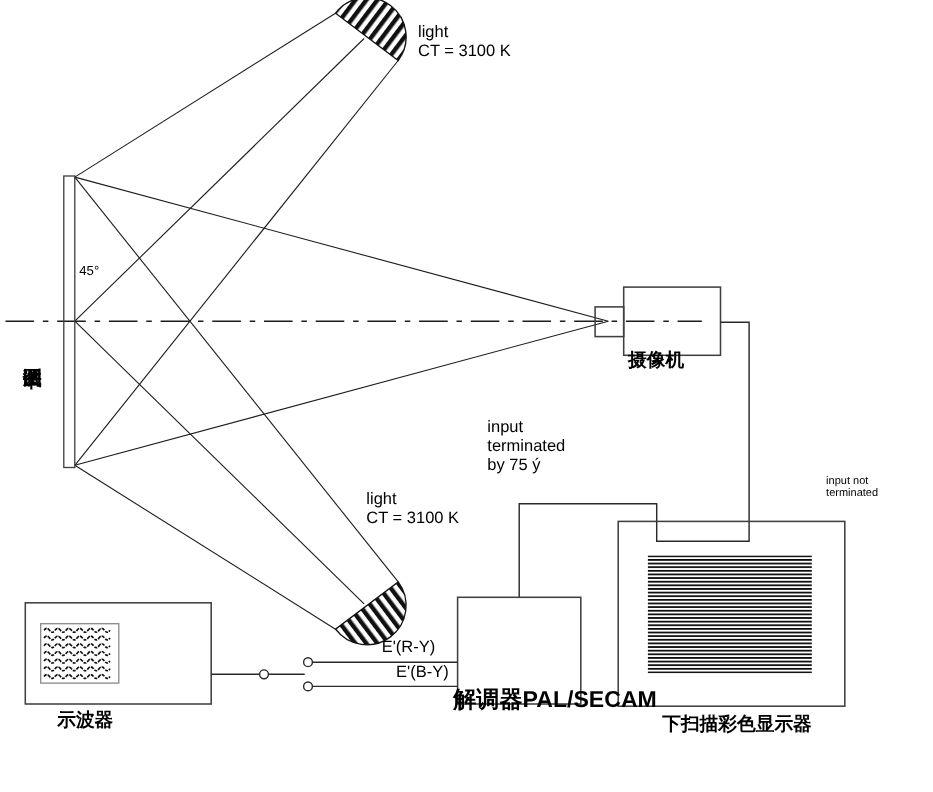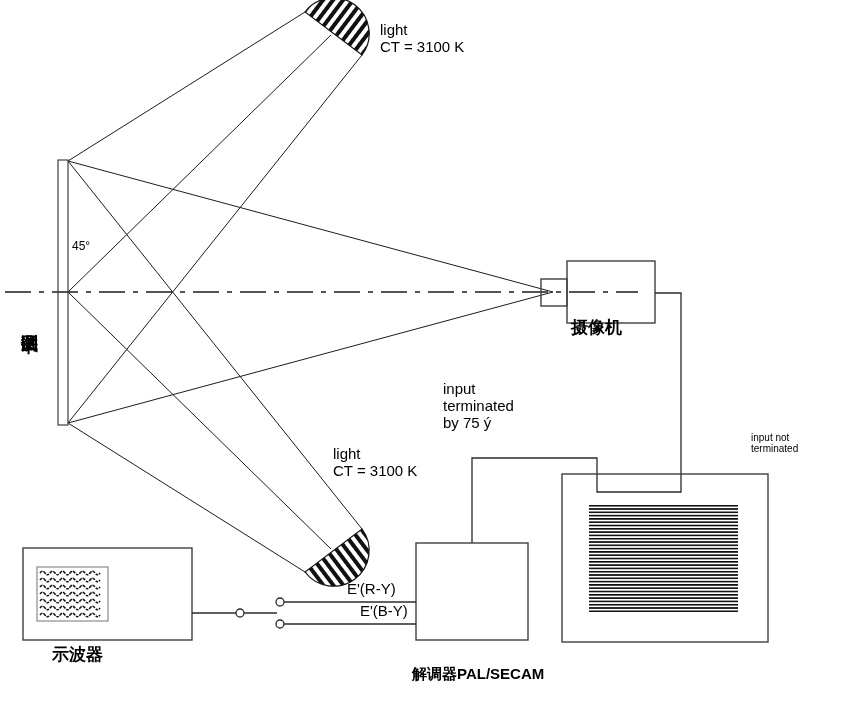--- a/index.html
+++ b/index.html
@@ -109,16 +109,17 @@
     <span class="blk">input not</span>
     <span class="blk">terminated</span>
   </div>
 
   <div class="lbl en rt" style="left:347px;top:581px;width:66px;">E'(R-Y)</div>
 
   <div class="lbl en rt" style="left:360px;top:603px;width:66px;">E'(B-Y)</div>
 
   <div class="lbl cjk" style="left:52px;top:645px;">示波器</div>
 
-  <div class="lbl cjk" style="left:412px;top:666px;font-size:15px;">解调器PAL/SECAM</div>
+  <div class="lbl cjk" style="left:412px;top:625px;font-size:21px;">解调器PAL/SECAM</div>
 
+  <div class="lbl cjk" style="left:602px;top:649px;">下扫描彩色显示器</div>
 
 </div>
 
 </body></html>

